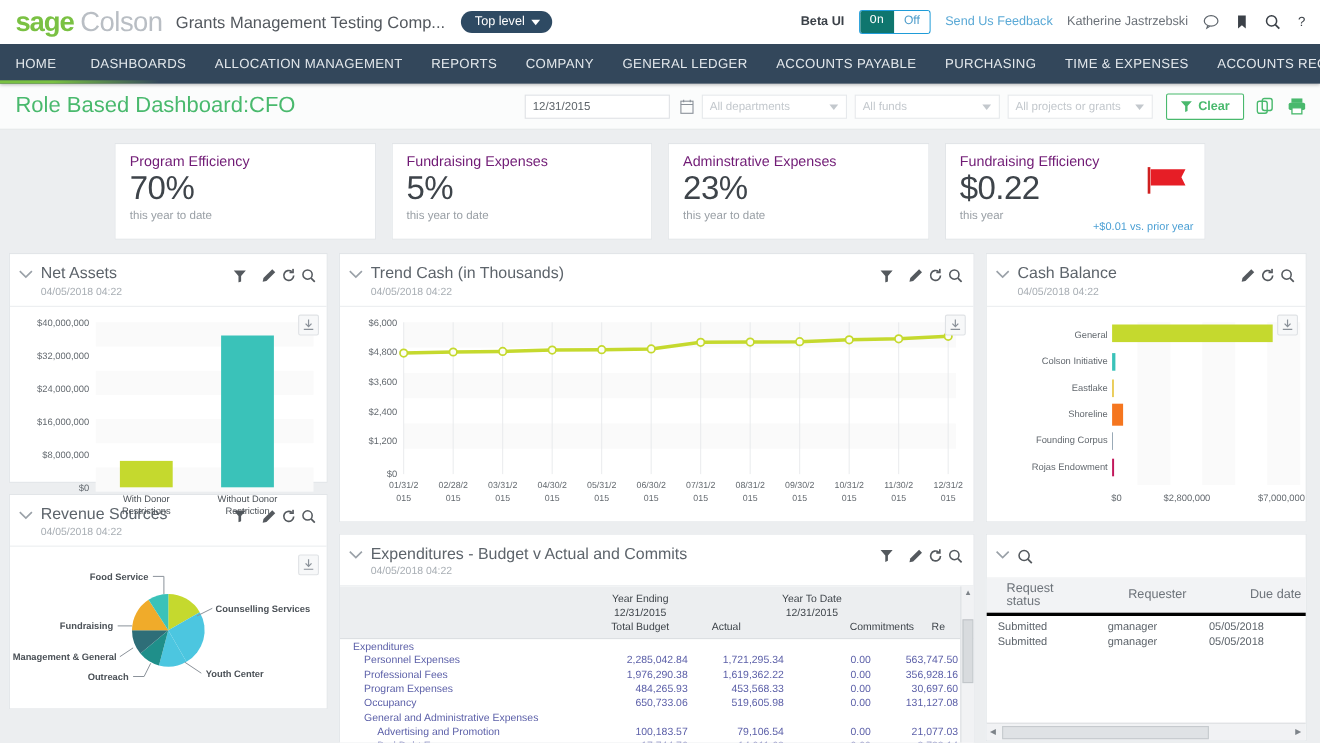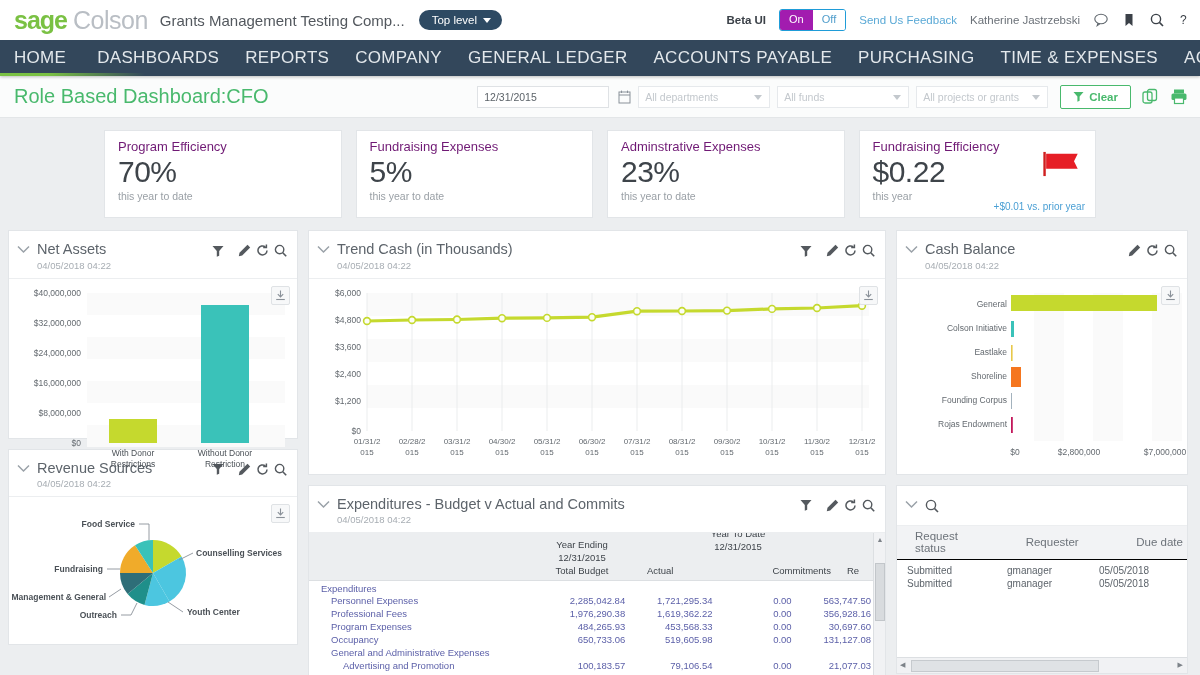--- a/index.html
+++ b/index.html
@@ -34,39 +34,39 @@
     background: #2e4a63; color: #fff; border-radius: 12px;
     padding: 4px 11px 4px 13px; font-size: 11.5px; margin-left: 14px;
     display: flex; align-items: center; gap: 6px; cursor: pointer;
     white-space: nowrap;
   }
   .caret-d { width:0;height:0;border-left:4px solid transparent;border-right:4px solid transparent;border-top:5px solid #fff; }
   .top-right { margin-left: auto; display: flex; align-items: center; gap: 13px; }
   .beta-label { font-size: 11.5px; color: #3b4148; font-weight: bold; }
   .toggle { display:flex; border:1px solid #1f9cd8; border-radius:3px; overflow:hidden; cursor:pointer; }
   .toggle span { font-size:11px; padding:3px 9px; line-height:1.2; }
-  .toggle .on { background:#a21caf; color:#fff; }
+  .toggle .on { background:#0f766e; color:#fff;font-family:Liberation Mono, monospace; }
   .toggle .off { background:#fff; color:#4f9dcb; }
   .feedback-link { font-size:11.5px; color:#5aa9d6; cursor:pointer; white-space:nowrap; }
   .user-name { font-size:11.5px; color:#6b7178; white-space:nowrap; }
   .ticon { color:#5f666d; cursor:pointer; display:flex; align-items:center; }
 
   
   .navbar {
     height: 36px; background: #33475b;
     display: flex; align-items: stretch; position: relative;
     box-shadow: 0 1px 3px rgba(0,0,0,0.25);
   }
   .navbar::after {
     content:""; position:absolute; left:0; right:0; bottom:0; height:3px;
     background: linear-gradient(90deg,#7ac143 0,#7ac143 48px,transparent 145px);
   }
   .nav-item {
     display:flex; align-items:center; padding: 0 13px;
-    color: #e3e8ec; font-size: 17px; letter-spacing: .3px;
+    color: #e3e8ec; font-size: 12px; letter-spacing: .3px;
     cursor: pointer; white-space: nowrap; text-align: center;
   }
   .nav-item.first { padding-left: 14px; padding-right: 18px; }
 
   
   .titlebar {
     height: 42px; background: #fbfcfc; display: flex; align-items: center;
     padding: 0 12px 0 14px; border-bottom: 1px solid #e3e6e8;
   }
   .page-title { font-size: 20px; color: #49b96d; font-weight: normal; }
@@ -145,21 +145,21 @@
   .tbl td { padding: 1px 0; white-space: nowrap; }
   .tbl td.num { text-align: right; font-variant-numeric: tabular-nums; }
   .vscroll {
     position:absolute; right:0; top:0; width:12px; height:100%;
     background:#f1f2f4; border-left:1px solid #dcdfe2;
   }
   .vthumb { position:absolute; top:30px; left:1px; width:10px; height:58px; background:#d8dbde; border:1px solid #c2c6ca;}
   .varr { position:absolute; left:2px; width:8px; text-align:center; font-size:7px; color:#7d8389; }
 
   
-  .ap-head { background:#f2f3f5; height:34px; display:flex; align-items:center; border-bottom:1px solid #000000;gap:44px;}
+  .ap-head { background:#f2f3f5; height:34px; display:flex; align-items:center; border-bottom:3px solid #000000;gap:44px;}
   .ap-th { font-size:11.5px; color:#6d737a; }
   .ap-row { display:flex; font-size:10px; color:#5d646b; padding:1px 0; }
   .hscroll {
     height: 16px; background: #f1f2f4; border-top: 1px solid #dcdfe2;
     display: flex; align-items: center; position: relative;
   }
   .hthumb { position:absolute; left:14px; width:188px; height:12px; top:2px; background:#dfe2e5; border:1px solid #c6cace;}
 </style>
 </head>
 <body>
@@ -205,20 +205,23 @@
     </span>
   </div>
 </div>
 
 <div class="navbar">
   <div class="nav-item first">
       <span>HOME</span>
     </div>
   <div class="nav-item">
       <span>DASHBOARDS</span>
+    </div>
+  <div class="nav-item">
+      <span>ALLOCATION MANAGEMENT</span>
     </div>
   <div class="nav-item">
       <span>REPORTS</span>
     </div>
   <div class="nav-item">
       <span>COMPANY</span>
     </div>
   <div class="nav-item">
       <span>GENERAL LEDGER</span>
     </div>
@@ -619,21 +622,21 @@
               <div class="th-block">
                 <div>Year Ending</div>
                 <div>12/31/2015</div>
                 <div>Total Budget</div>
               </div>
             </div>
             <div style="width:190px;">
               <div class="th-block">
                 <div>Year To Date</div>
                 <div>12/31/2015</div>
-                <div style="display:flex;justify-content:space-between;padding:0 2px 0 4px;margin-top:11px;">
+                <div style="display:flex;justify-content:space-between;padding:0 2px 0 4px;">
                   <span>Actual</span>
                   <span>Commitments</span>
                 </div>
               </div>
             </div>
             <div style="width:40px;" class="th-block">
               <div style="height:26px;"></div>
               <div>Re</div>
             </div>
           </div>

